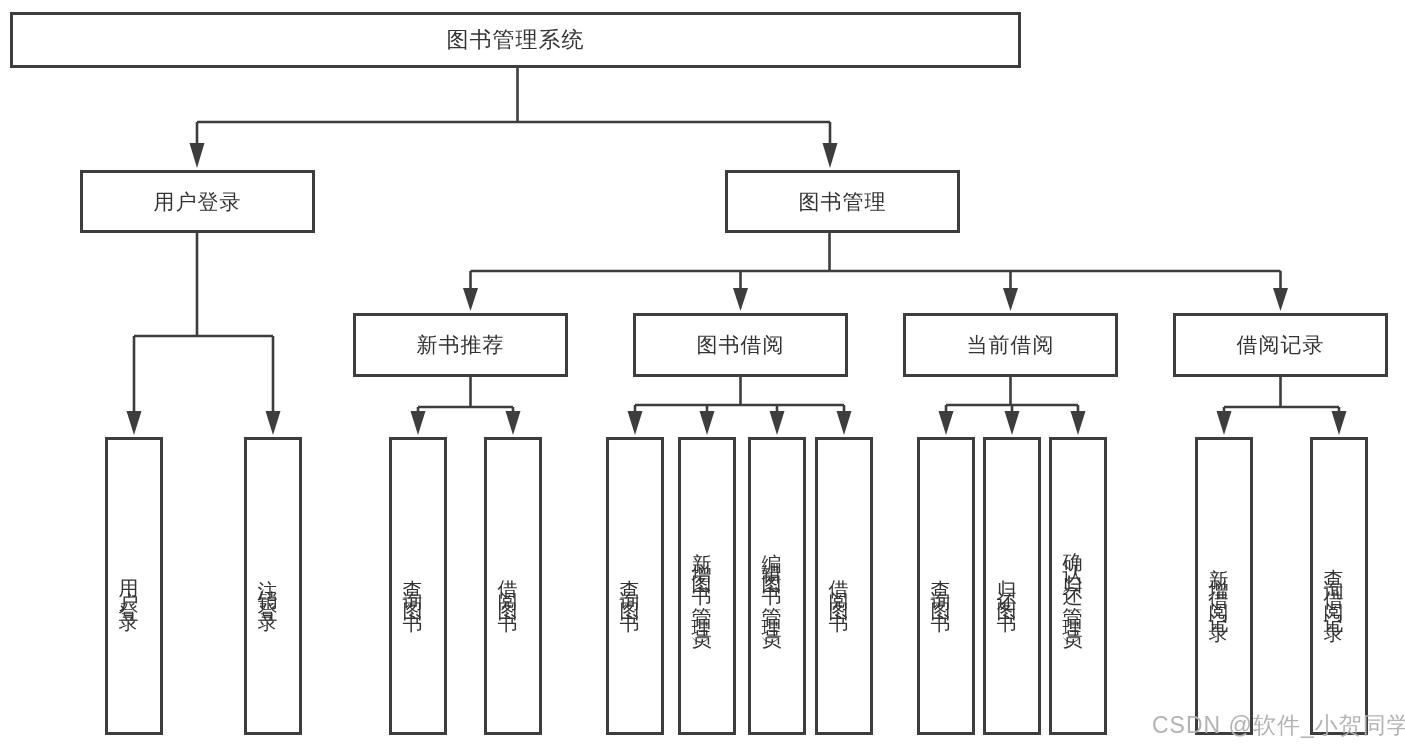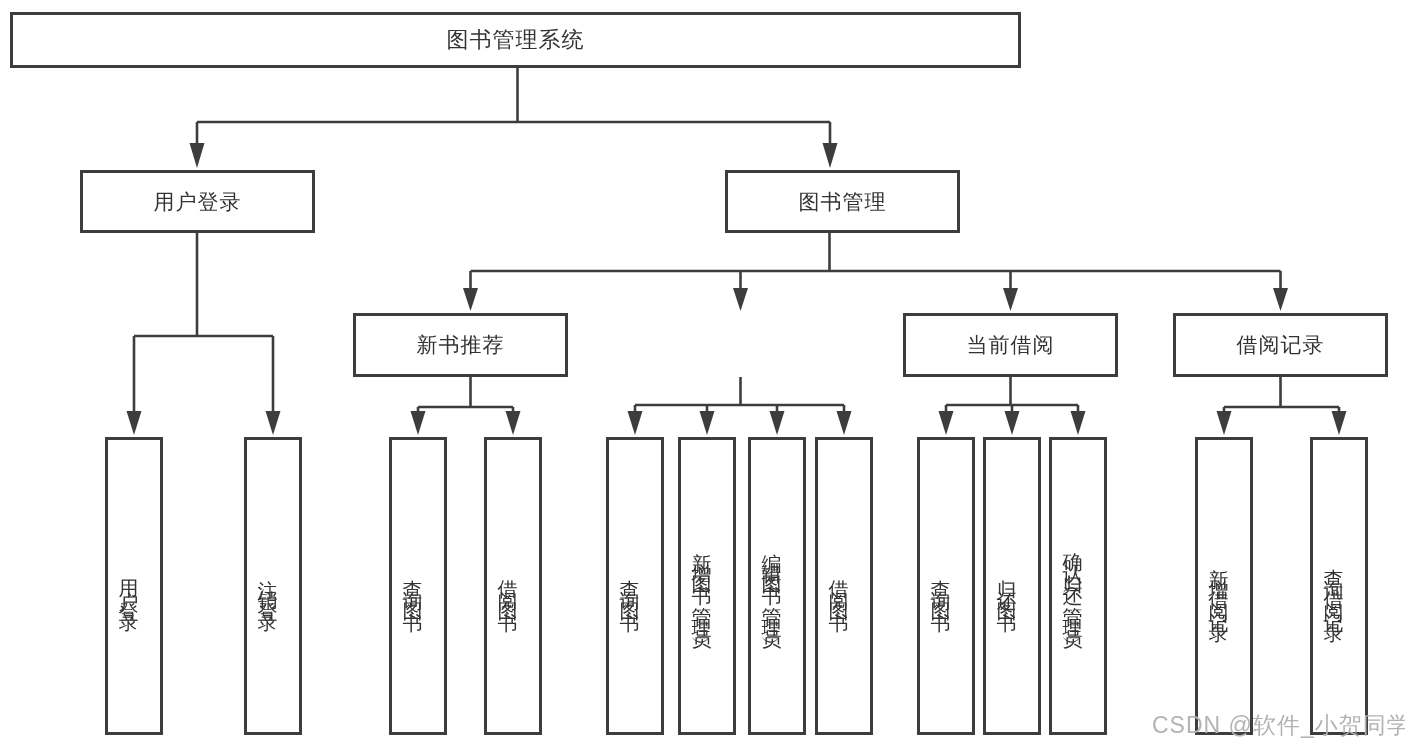--- a/index.html
+++ b/index.html
@@ -136,20 +136,23 @@
   <div class="box h-box l2-a">
     <span>用户登录</span>
   </div>
   <div class="box h-box l2-b">
     <span>图书管理</span>
   </div>
 
   <div class="box h-box l3 l3-0">
     <span>新书推荐</span>
   </div>
+  <div class="box h-box l3 l3-1">
+    <span>图书借阅</span>
+  </div>
   <div class="box h-box l3 l3-2">
     <span>当前借阅</span>
   </div>
   <div class="box h-box l3 l3-3">
     <span>借阅记录</span>
   </div>
 
   <div class="box leaf lf-0">
     <span>用户登录</span>
   </div>

